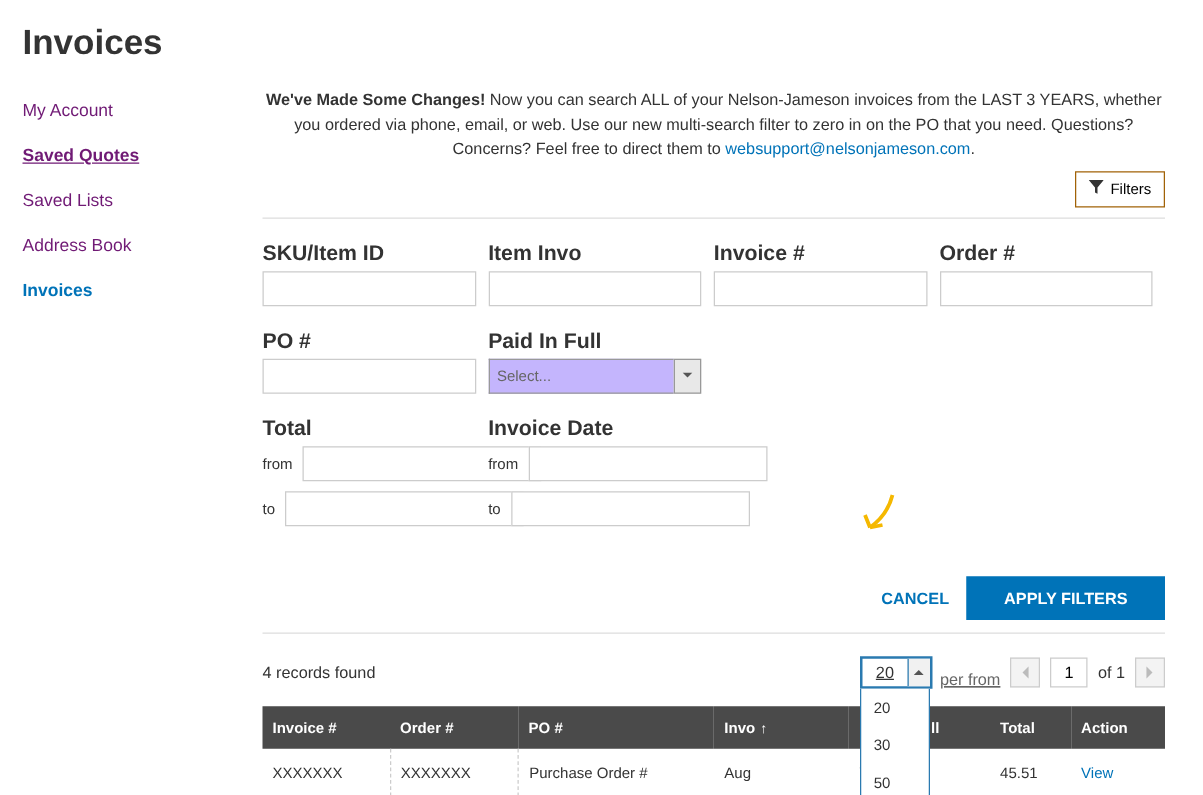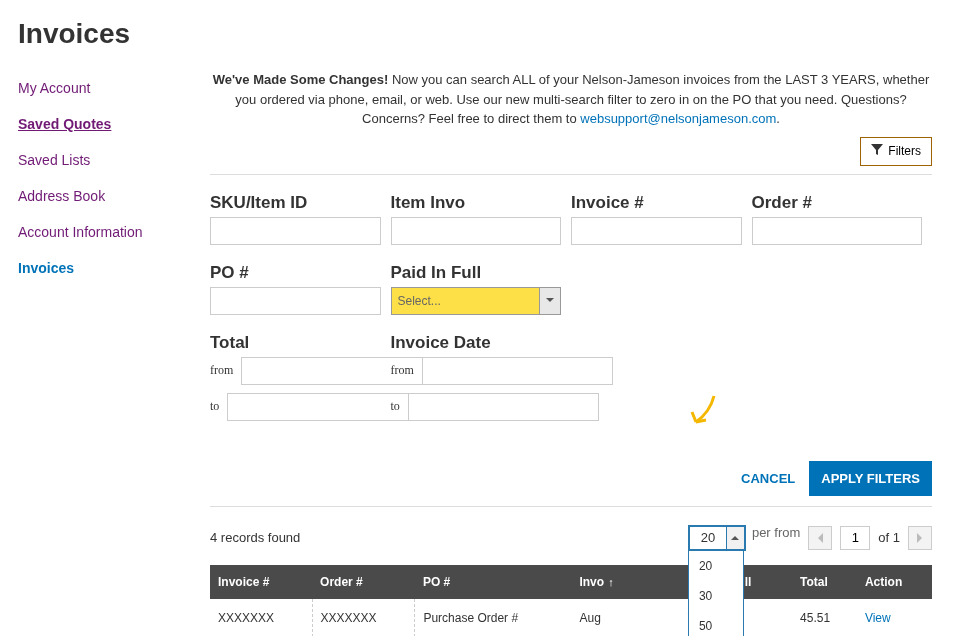--- a/index.html
+++ b/index.html
@@ -15,33 +15,33 @@
 .notice strong { font-weight: bold; }
 .notice a { color: #0073b8; text-decoration: none; }
 .filters-btn-row { display: flex; justify-content: flex-end; margin-bottom: 8px; }
 .filters-btn { border: 1px solid #a16207; background: #fff; padding: 6px 10px; font-size: 12px; display: flex; align-items: center; gap: 5px; cursor: pointer; }
 .divider { border-top: 1px solid #ddd; margin-bottom: 18px; }
 .filter-grid { display: flex; flex-wrap: wrap; gap: 0; }
 .filter-cell { width: 25%; padding: 0 10px 18px 0; }
 .filter-label { font-size: 17px; font-weight: bold; margin-bottom: 4px; display: block; }
 .filter-input { width: 100%; height: 28px; border: 1px solid #ccc; padding: 0 6px; font-size: 12px; }
 .select-wrap { display: flex; }
-.select-input { flex: 1; height: 28px; border: 1px solid #999; border-right: none; padding: 0 6px; font-size: 12px; color: #666; display: flex; align-items: center; background: #fde047; }
+.select-input { flex: 1; height: 28px; border: 1px solid #999; border-right: none; padding: 0 6px; font-size: 12px; color: #666; display: flex; align-items: center; background: #c4b5fd; }
 .select-caret { width: 22px; height: 28px; border: 1px solid #999; background: #e8e8e8; display: flex; align-items: center; justify-content: center; }
 .range-row { display: flex; align-items: center; gap: 8px; margin-bottom: 8px; }
-.range-row span { width: 32px; font-size: 12px; font-family: Liberation Serif, serif; }
+.range-row span { width: 32px; font-size: 12px; }
 .range-row input { flex: 1; height: 28px; border: 1px solid #ccc; padding: 0 6px; }
 .actions-row { display: flex; justify-content: flex-end; gap: 14px; align-items: center; margin: 14px 0 10px; }
 .btn-cancel { color: #0073b8; font-weight: bold; font-size: 13px; background: none; border: none; cursor: pointer; }
-.btn-apply { background: #0073b8; color: #fff; border: none; padding: 10px 12px; font-weight: bold; font-size: 13px; cursor: pointer; }
+.btn-apply { background: #0073b8; color: #fff; border: none; padding: 10px 30px; font-weight: bold; font-size: 13px; cursor: pointer; }
 .arrow-annot { position: absolute; left: 682px; top: 392px; pointer-events: none; }
 .pager-row { display: flex; align-items: center; justify-content: space-between; margin: 16px 0 14px; gap: 11px; }
 .records-found { font-size: 13px; color: #333; }
 .pager-right { display: flex; align-items: center; gap: 8px; }
-.perpage-wrap { display: flex; align-items: flex-start; position: relative; }
+.perpage-wrap { display: flex; align-items: flex-end; position: relative; text-decoration: underline; }
 .perpage-box { border: 2px solid #2a7ab0; height: 26px; display: flex; }
 .perpage-val { width: 36px; display: flex; align-items: center; justify-content: center; font-size: 13px; }
 .perpage-caret { width: 18px; background: #f1f1f1; border-left: 1px solid #2a7ab0; display: flex; align-items: center; justify-content: center; }
 .perpage-label { margin-left: 6px; font-size: 13px; color: #666; }
 .perpage-dropdown { position: absolute; top: 26px; left: 0; width: 56px; border: 1px solid #2a7ab0; border-top: none; background: #fff; z-index: 10; }
 .perpage-dropdown div { padding: 8px 10px; font-size: 12px; cursor: pointer; }
 .pg-btn { width: 24px; height: 24px; border: 1px solid #ccc; background: #f3f3f3; display: flex; align-items: center; justify-content: center; color: #bbb; cursor: pointer; }
 .pg-input { width: 30px; height: 24px; border: 1px solid #ccc; text-align: center; font-size: 13px; }
 .pg-of { font-size: 13px; }
 table { width: 100%; border-collapse: collapse; font-size: 12px; }
@@ -56,21 +56,20 @@
 <body>
 
 <h1 class="page-title">Invoices</h1>
 
 <div class="layout">
   <nav class="sidebar" id="sidebar">
       <a href="#">My Account</a>
       <a href="#" class="underline">Saved Quotes</a>
       <a href="#">Saved Lists</a>
       <a href="#">Address Book</a>
-      <a href="#">Account Information</a>
       <a href="#" class="active">Invoices</a>
     </nav>
 
   <div class="main">
     <div class="notice">
       <strong>We've Made Some Changes!</strong><span> Now you can search ALL of your Nelson-Jameson invoices from the LAST 3 YEARS, whether you ordered via phone, email, or web. Use our new multi-search filter to zero in on the PO that you need. Questions? Concerns? Feel free to direct them to </span><a href="#">websupport@nelsonjameson.com</a><span>.</span>
     </div>
 
     <div class="filters-btn-row">
       <button class="filters-btn">

